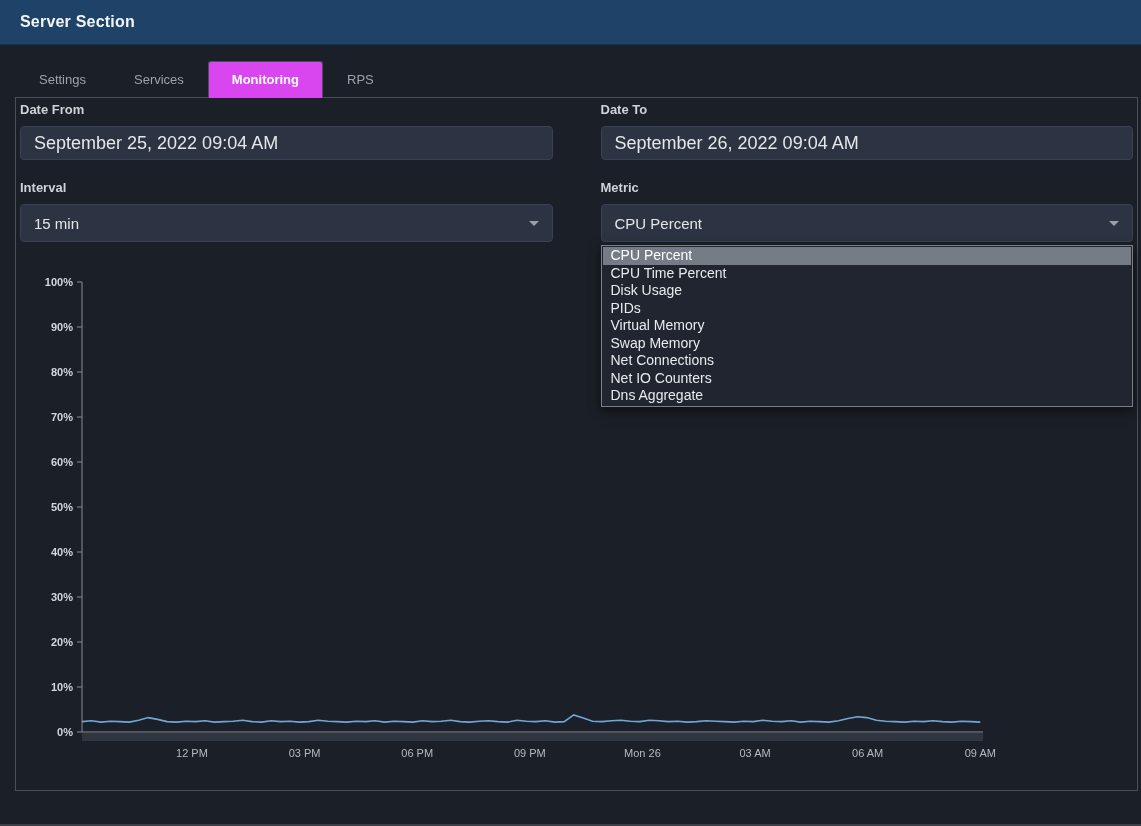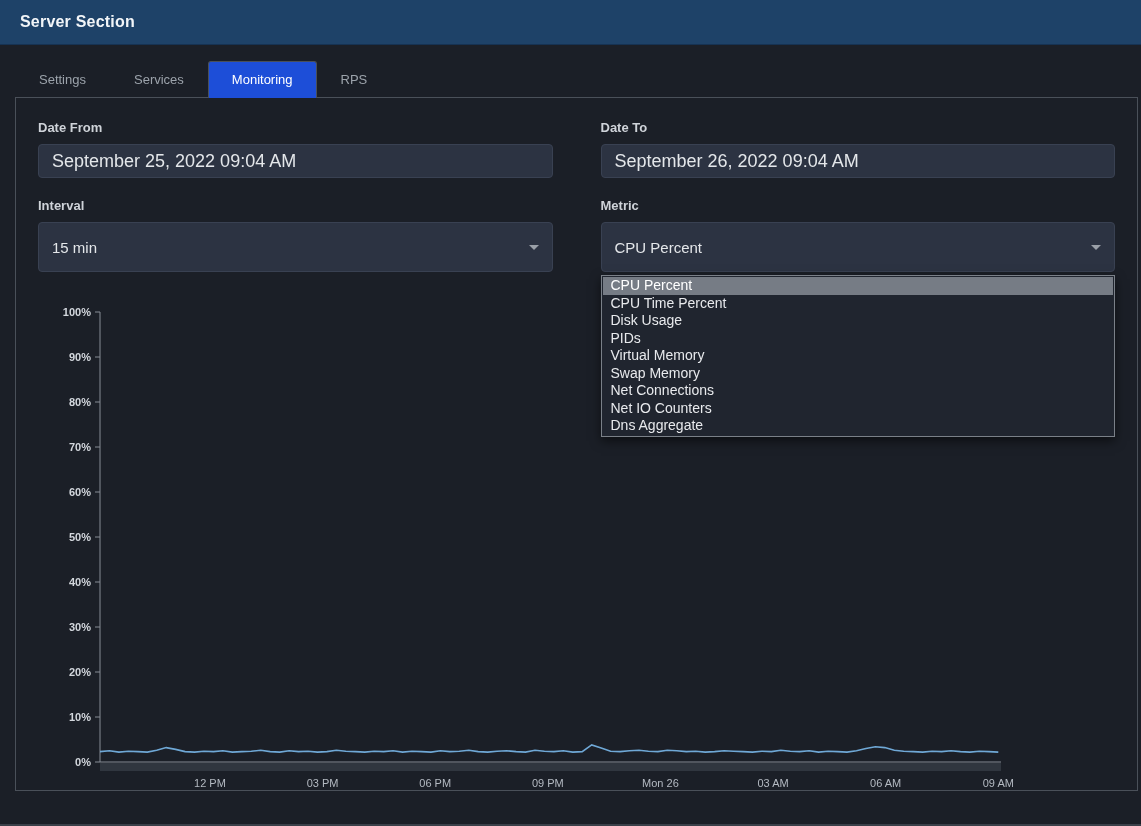--- a/index.html
+++ b/index.html
@@ -36,30 +36,30 @@
     padding: 10px 23px 11px 23px;
     font-size: 13px;
     color: #9ca3ab;
     cursor: pointer;
     border: 1px solid transparent;
     border-bottom: none;
     margin-bottom: -1px;
   }
   .tab.active {
     color: #ffffff;
-    font-weight: 400;
-    background: #1d4ed8;
+    font-weight: 700;
+    background: #d946ef;
     border-color: #4a5059;
     border-radius: 3px 3px 0 0;
   }
   .panel {
     margin: 0 3px 15px 15px;
     border: 1px solid #4a5059;
     height: 694px;
-    padding: 22px;
+    padding: 4px;
     position: relative;
   }
   .form-grid {
     display: grid;
     grid-template-columns: 1fr 1fr;
     column-gap: 48px;
     row-gap: 20px;
   }
   .field { position: relative; }
   .field label {
@@ -76,21 +76,21 @@
     border: 1px solid #394152;
     border-radius: 4px;
     color: #e4e7ea;
     font-size: 18px;
     font-family: "Liberation Sans", sans-serif;
     padding: 0 13px;
     outline: none;
   }
   .select {
     width: 100%;
-    height: 50px;
+    height: 38px;
     background: #2c3342;
     border: 1px solid #394152;
     border-radius: 4px;
     color: #e4e7ea;
     font-size: 15px;
     padding: 0 13px;
     display: flex;
     align-items: center;
     justify-content: space-between;
     cursor: pointer;

